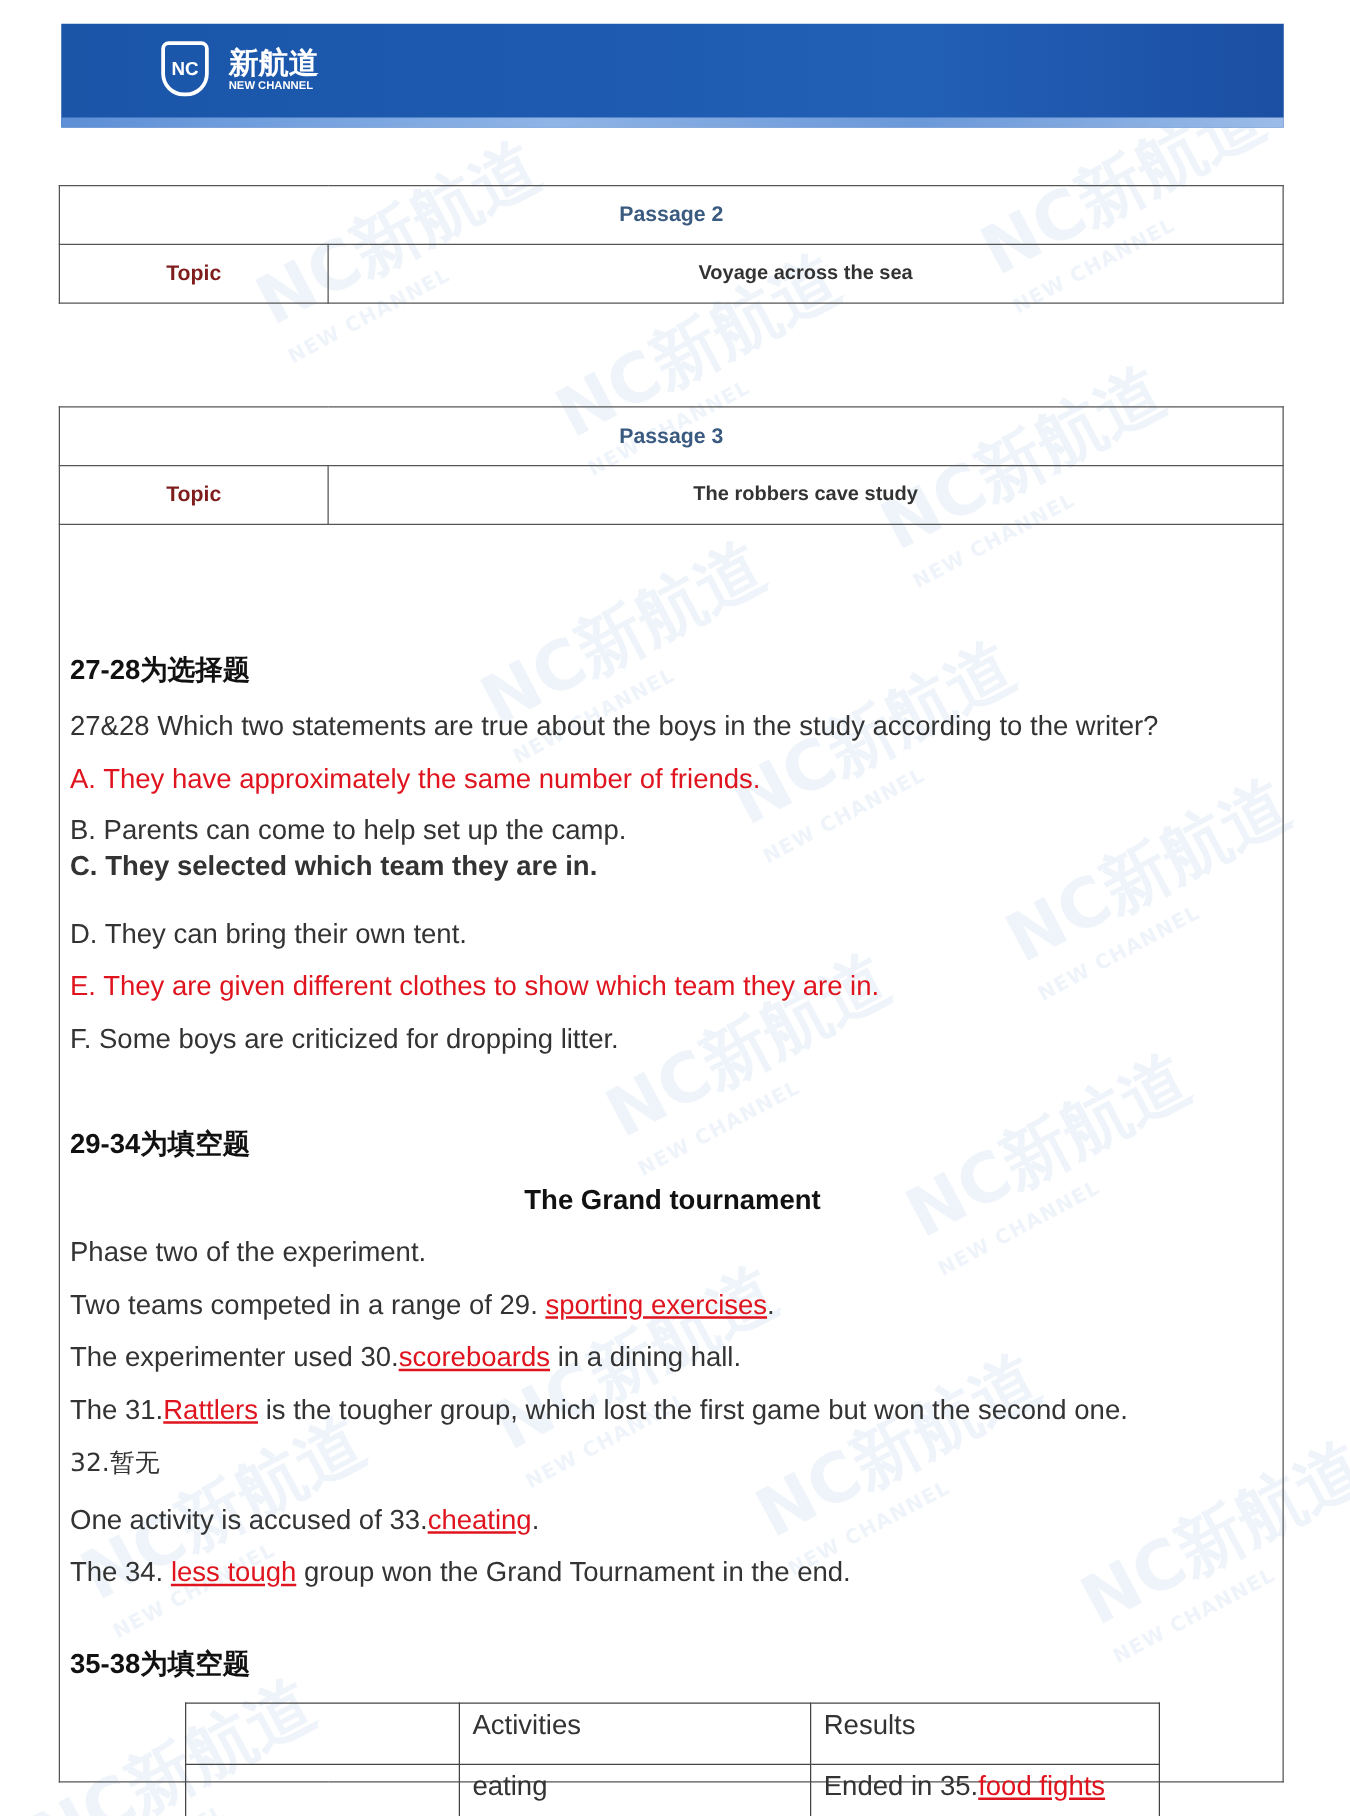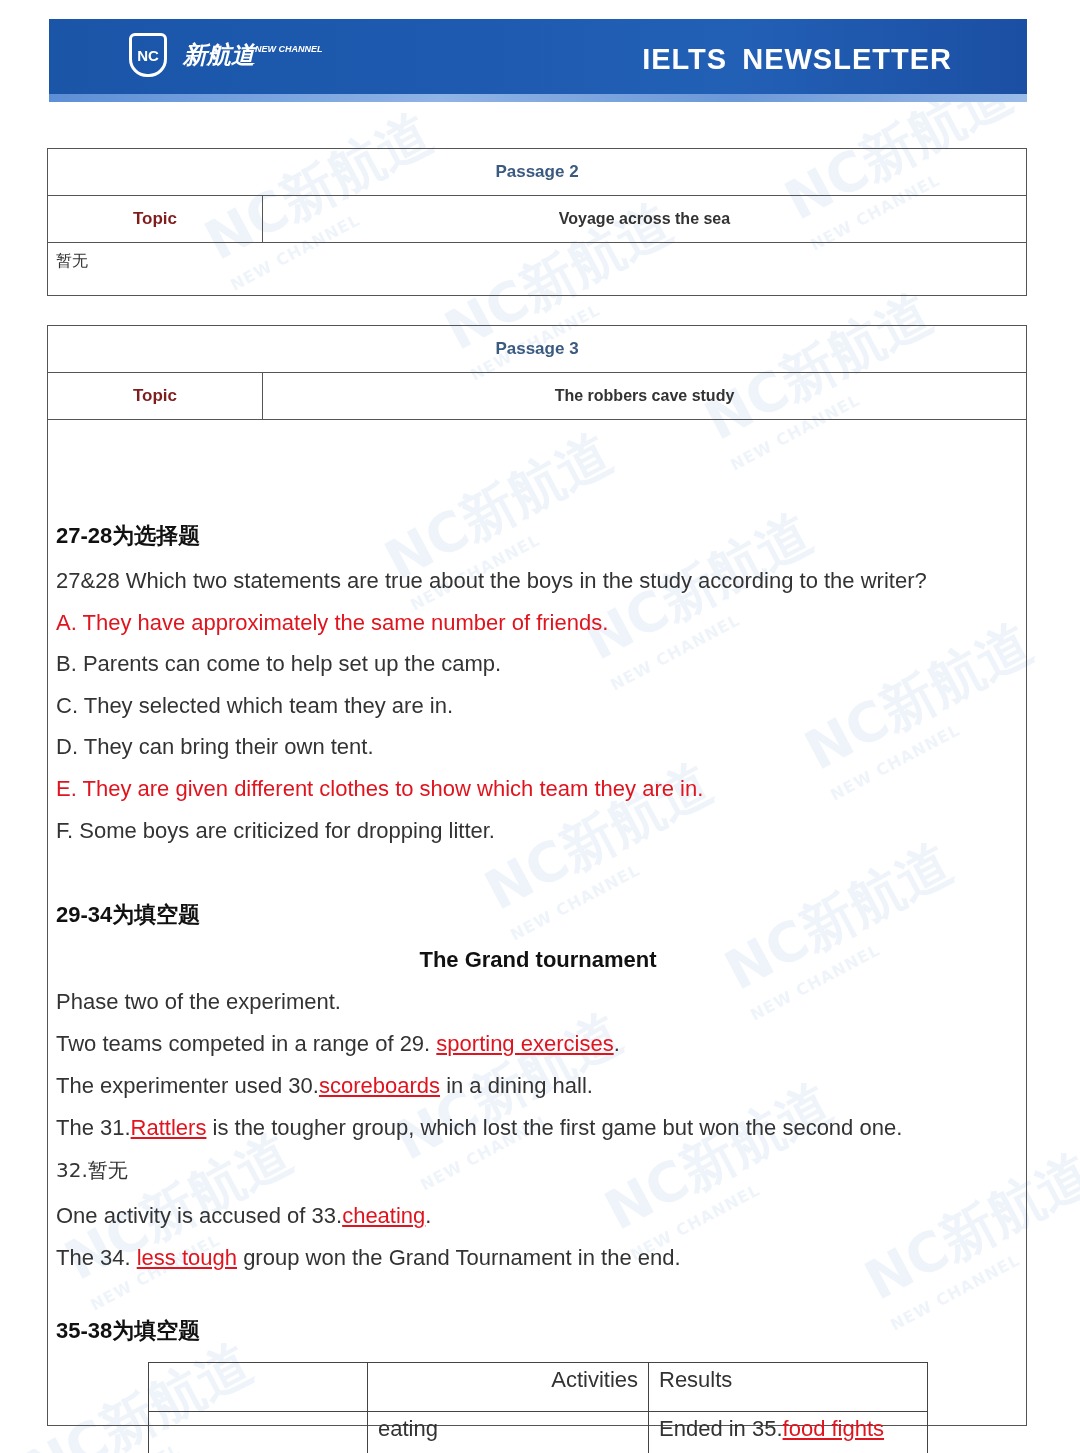--- a/index.html
+++ b/index.html
@@ -3,21 +3,21 @@
 <meta charset="utf-8">
 <style>
   html,body{margin:0;padding:0;}
   body{width:1080px;height:1453px;background:#fff;position:relative;overflow:hidden;font-family:"Liberation Sans",sans-serif;color:#333;}
   .wm{position:absolute;color:rgba(120,170,220,0.13);font-weight:bold;font-size:54px;transform:rotate(-28deg);pointer-events:none;white-space:nowrap;font-family:"DejaVu Sans",sans-serif;}
   .wm small{display:block;font-size:16px;letter-spacing:1px;}
   .header{position:absolute;left:49px;top:19px;width:978px;height:83px;background:linear-gradient(90deg,#1a55a8 0%,#1e5bb0 45%,#2260b6 70%,#1b4fa3 100%);}
   .header .bar{position:absolute;left:0;bottom:0;width:100%;height:8px;background:linear-gradient(90deg,#5d8fd6,#8fb4e6 40%,#6b98d8 70%,#9bbce8);}
   .logo{position:absolute;left:80px;top:14px;display:flex;align-items:center;gap:16px;color:#fff;}
   .shield{width:38px;height:44px;border:3px solid #fff;border-radius:6px 6px 18px 18px;display:flex;align-items:center;justify-content:center;font-weight:bold;font-size:15px;color:#fff;box-sizing:border-box;}
-  .logo-text{display:flex;flex-direction:row;line-height:1;font-style:italic;}
+  .logo-text{display:flex;flex-direction:column;line-height:1;}
   .logo-cn{font-size:24px;font-weight:bold;font-family:"DejaVu Sans",sans-serif;}
   .logo-en{font-size:9px;font-weight:bold;margin-top:2px;}
   .title{position:absolute;right:75px;top:24px;color:#fff;font-size:29px;font-weight:bold;letter-spacing:1px;word-spacing:6px;}
   table.box{position:absolute;left:47px;width:980px;border-collapse:collapse;}
   table.box td{border:1.5px solid #555;}
   .pass{text-align:center;color:#3a5a80;font-weight:bold;font-size:17px;height:44px;}
   .topic-l{width:212px;text-align:center;color:#7f1d1d;font-weight:bold;font-size:17px;height:44px;}
   .topic-r{text-align:center;color:#333;font-weight:bold;font-size:16px;}
   .none{font-size:16px;padding:8px;height:36px;vertical-align:top;font-family:"DejaVu Sans",sans-serif;}
   .content{padding:0 8px;vertical-align:top;height:1005px;position:relative;}
@@ -48,55 +48,51 @@
 <div class="wm" style="left:20px;top:1380px;">NC新航道<small>NEW CHANNEL</small></div>
 
 <div class="header">
   <div class="logo">
     <div class="shield">NC</div>
     <div class="logo-text">
       <span class="logo-cn">新航道</span>
       <span class="logo-en">NEW CHANNEL</span>
     </div>
   </div>
-  <div class="title">IELTS  NEWSLETTER</div>
   <div class="bar"></div>
 </div>
 
 <table class="box" style="top:148px;">
   <tbody>
       <tr>
         <td colspan="2" class="pass">Passage 2</td>
       </tr>
   <tr>
     <td class="topic-l">Topic</td>
     <td class="topic-r">Voyage across the sea</td>
   </tr>
-  <tr>
-        <td colspan="2" class="none">暂无</td>
-      </tr>
 </tbody>
   </table>
 
 <table class="box" style="top:325px;">
   <tbody>
       <tr>
         <td colspan="2" class="pass">Passage 3</td>
       </tr>
   <tr>
     <td class="topic-l">Topic</td>
     <td class="topic-r">The robbers cave study</td>
   </tr>
   <tr>
     <td colspan="2" class="content">
       <div class="line bold" style="top:105px;">27-28为选择题</div>
       <div class="line" style="top:150px;">27&amp;28 Which two statements are true about the boys in the study according to the writer?</div>
       <div class="line red" style="top:192px;">A. They have approximately the same number of friends.</div>
       <div class="line" style="top:233px;">B. Parents can come to help set up the camp.</div>
-      <div class="line" style="top:275px;">C. They selected which team they are in.</div>
+      <div class="line" style="top:262px;font-weight:bold;">C. They selected which team they are in.</div>
       <div class="line" style="top:316px;">D. They can bring their own tent.</div>
       <div class="line red" style="top:358px;">E. They are given different clothes to show which team they are in.</div>
       <div class="line" style="top:400px;">F. Some boys are criticized for dropping litter.</div>
 
       <div class="line bold" style="top:484px;">29-34为填空题</div>
       <div class="line bold center" style="top:529px;">The Grand tournament</div>
 
       <div class="line" style="top:571px;"><span>Phase two of the experiment.</span></div>
       <div class="line" style="top:613px;"><span>Two teams competed in a range of 29. </span><span class="ans">sporting exercises</span><span>.</span></div>
       <div class="line" style="top:655px;"><span>The experimenter used 30.</span><span class="ans">scoreboards</span><span> in a dining hall.</span></div>
@@ -104,21 +100,21 @@
       <div class="line" style="top:739px;font-family:'DejaVu Sans',sans-serif;font-size:20px;"><span>32.暂无</span></div>
       <div class="line" style="top:785px;"><span>One activity is accused of 33.</span><span class="ans">cheating</span><span>.</span></div>
       <div class="line" style="top:827px;"><span>The 34. </span><span class="ans">less tough</span><span> group won the Grand Tournament in the end.</span></div>
 
       <div class="line bold" style="top:900px;">35-38为填空题</div>
 
       <table class="inner" style="top:942px;">
         <tbody>
               <tr>
           <td style="width:198px;"></td>
-          <td style="width:260px;text-align:right;">Activities</td>
+          <td style="width:260px;">Activities</td>
           <td>Results</td>
         </tr>
         <tr>
           <td></td>
           <td>eating</td>
           <td><span>Ended in 35.</span><span class="ans">food fights</span></td>
         </tr>
 
       </tbody>
           </table>

